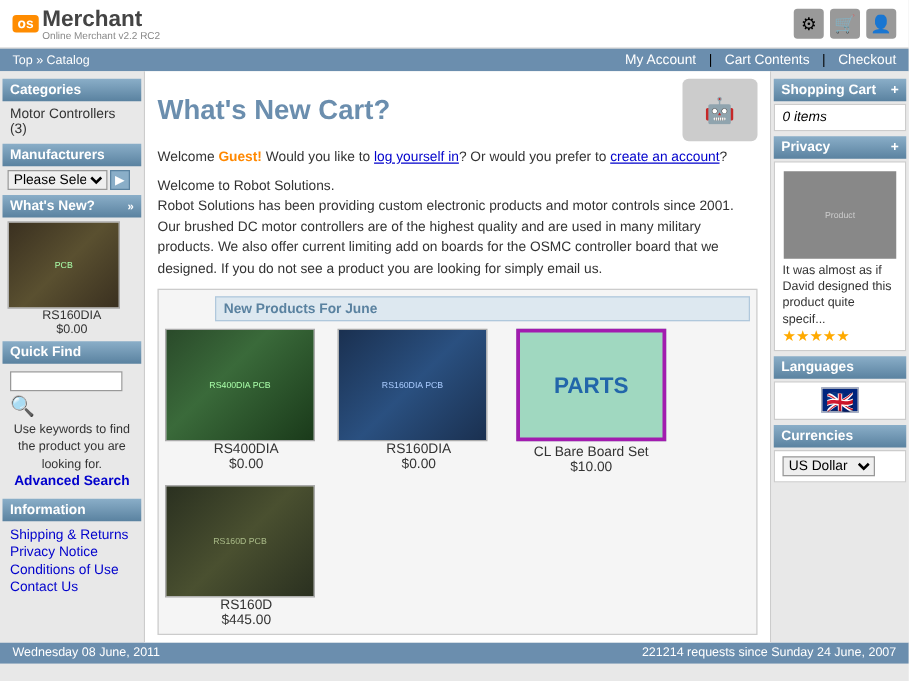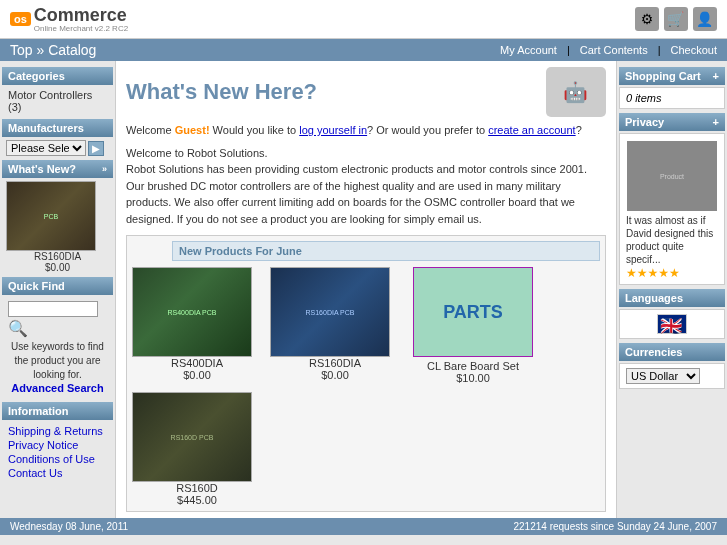--- a/index.html
+++ b/index.html
@@ -5,21 +5,21 @@
     * { margin: 0; padding: 0; box-sizing: border-box; }
     body { font-family: Arial, Helvetica, sans-serif; font-size: 11px; background: #e8e8e8; width: 727px; }
     
     
     #header { background: #fff; display: flex; align-items: center; justify-content: space-between; padding: 5px 10px; border-bottom: 1px solid #ccc; }
     #header-icons { display: flex; gap: 5px; align-items: center; }
     .header-icon { width: 24px; height: 24px; background: #999; border-radius: 3px; display: flex; align-items: center; justify-content: center; font-size: 14px; }
 
     
     #navbar { background: #6b8eae; display: flex; justify-content: space-between; align-items: center; padding: 3px 10px; }
-    #navbar-left { color: #fff; font-size: 14px; }
+    #navbar-left { color: #fff; font-size: 10px; }
     #navbar-right { display: flex; gap: 10px; }
     #navbar-right a { color: #fff; font-size: 11px; text-decoration: none; }
 
     
     #main { display: flex; }
     
     
     #sidebar { width: 115px; min-width: 115px; background: #e8e8e8; padding: 2px; }
     
     .sidebar-section-title {
@@ -70,21 +70,21 @@
 
     #new-products-section { border: 1px solid #ccc; background: #f5f5f5; padding: 5px; }
     #new-products-title { font-size: 11px; font-weight: bold; color: #5a82a0; background: #dde8f0; padding: 3px 6px; margin-bottom: 6px; border: 1px solid #b0c8dc; margin-left: 40px; }
     
     #products-grid { display: flex; flex-wrap: wrap; gap: 8px; }
     .product-card { width: 130px; text-align: center; }
     .product-card-name { font-size: 11px; color: #333; }
     .product-card-price { font-size: 11px; color: #333; }
 
     
-    .parts-placeholder { background: #a0d8c0; color: #2266aa; font-size: 18px; font-weight: bold; width: 120px; height: 90px; display: flex; align-items: center; justify-content: center; border: 1px solid #a21caf; margin: 0 auto 3px; }
+    .parts-placeholder { background: #a0d8c0; color: #2266aa; font-size: 18px; font-weight: bold; width: 120px; height: 90px; display: flex; align-items: center; justify-content: center; border: 3px solid #a21caf; margin: 0 auto 3px; }
 
     
     .pcb-img { background: linear-gradient(135deg, #2a4a2a 0%, #3a6a3a 40%, #1a3a1a 100%); width: 120px; height: 90px; display: flex; align-items: center; justify-content: center; color: #aaffaa; font-size: 8px; border: 1px solid #aaa; }
     .pcb-img2 { background: linear-gradient(135deg, #1a3050 0%, #2a5080 50%, #1a3050 100%); width: 120px; height: 90px; display: flex; align-items: center; justify-content: center; color: #aaccff; font-size: 8px; border: 1px solid #aaa; }
     .pcb-img3 { background: linear-gradient(135deg, #3a3020 0%, #5a5030 50%, #3a3020 100%); width: 90px; height: 70px; display: flex; align-items: center; justify-content: center; color: #ccbb88; font-size: 8px; border: 1px solid #aaa; }
     .pcb-img4 { background: linear-gradient(135deg, #2a3020 0%, #4a5030 50%, #2a3020 100%); width: 120px; height: 90px; display: flex; align-items: center; justify-content: center; color: #aabb88; font-size: 8px; border: 1px solid #aaa; }
 
     
     #right-sidebar { width: 110px; min-width: 110px; background: #e8e8e8; padding: 2px; }
     
@@ -123,21 +123,21 @@
     .logo-commerce { font-size: 18px; font-weight: bold; color: #444; }
     .logo-tagline { font-size: 8px; color: #888; display: block; margin-top: -2px; }
   </style>
 </head>
 <body>
 
 <div id="header">
   <div class="logo-wrapper">
     <span class="logo-os">os</span>
     <div>
-      <span class="logo-commerce">Commerce</span>
+      <span class="logo-commerce">Merchant</span>
       <span class="logo-tagline">Online Merchant v2.2 RC2</span>
     </div>
   </div>
   <div id="header-icons">
     <div class="header-icon">⚙</div>
     <div class="header-icon">🛒</div>
     <div class="header-icon">👤</div>
   </div>
 </div>
 
@@ -203,21 +203,21 @@
       <a href="#">Privacy Notice</a>
       <a href="#">Conditions of Use</a>
       <a href="#">Contact Us</a>
     </div>
 
   </div>
 
   <div id="content">
 
     <div id="whats-new-header">
-      <h1 id="whats-new-title">What's New Here?</h1>
+      <h1 id="whats-new-title">What's New Cart?</h1>
       <div class="header-img-placeholder">🤖</div>
     </div>
 
     <div id="welcome-text">
       <span>Welcome </span><span class="guest">Guest!</span><span> Would you like to </span><a href="#">log yourself in</a><span>? Or would you prefer to </span><a href="#">create an account</a><span>?</span>
     </div>
 
     <div id="description-text">
       <p>Welcome to Robot Solutions.</p>
       <p>Robot Solutions has been providing custom electronic products and motor controls since 2001. Our brushed DC motor controllers are of the highest quality and are used in many military products.  We also offer current limiting add on boards for the OSMC controller board that we designed. If you do not see a product you are looking for simply email us.</p>

